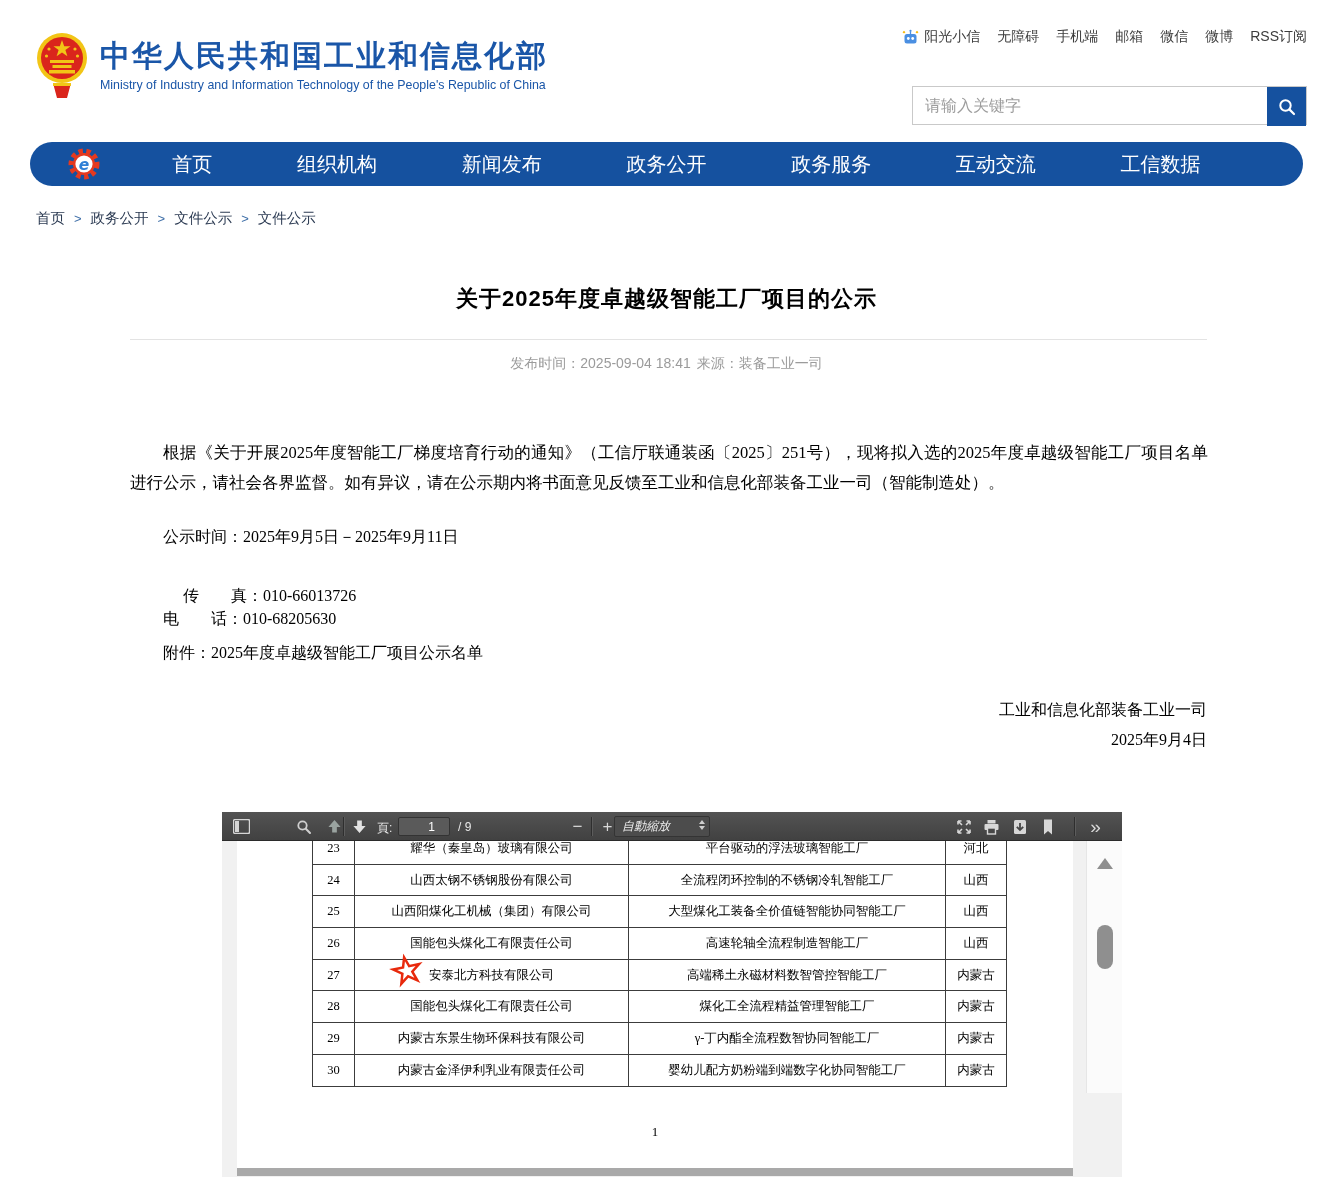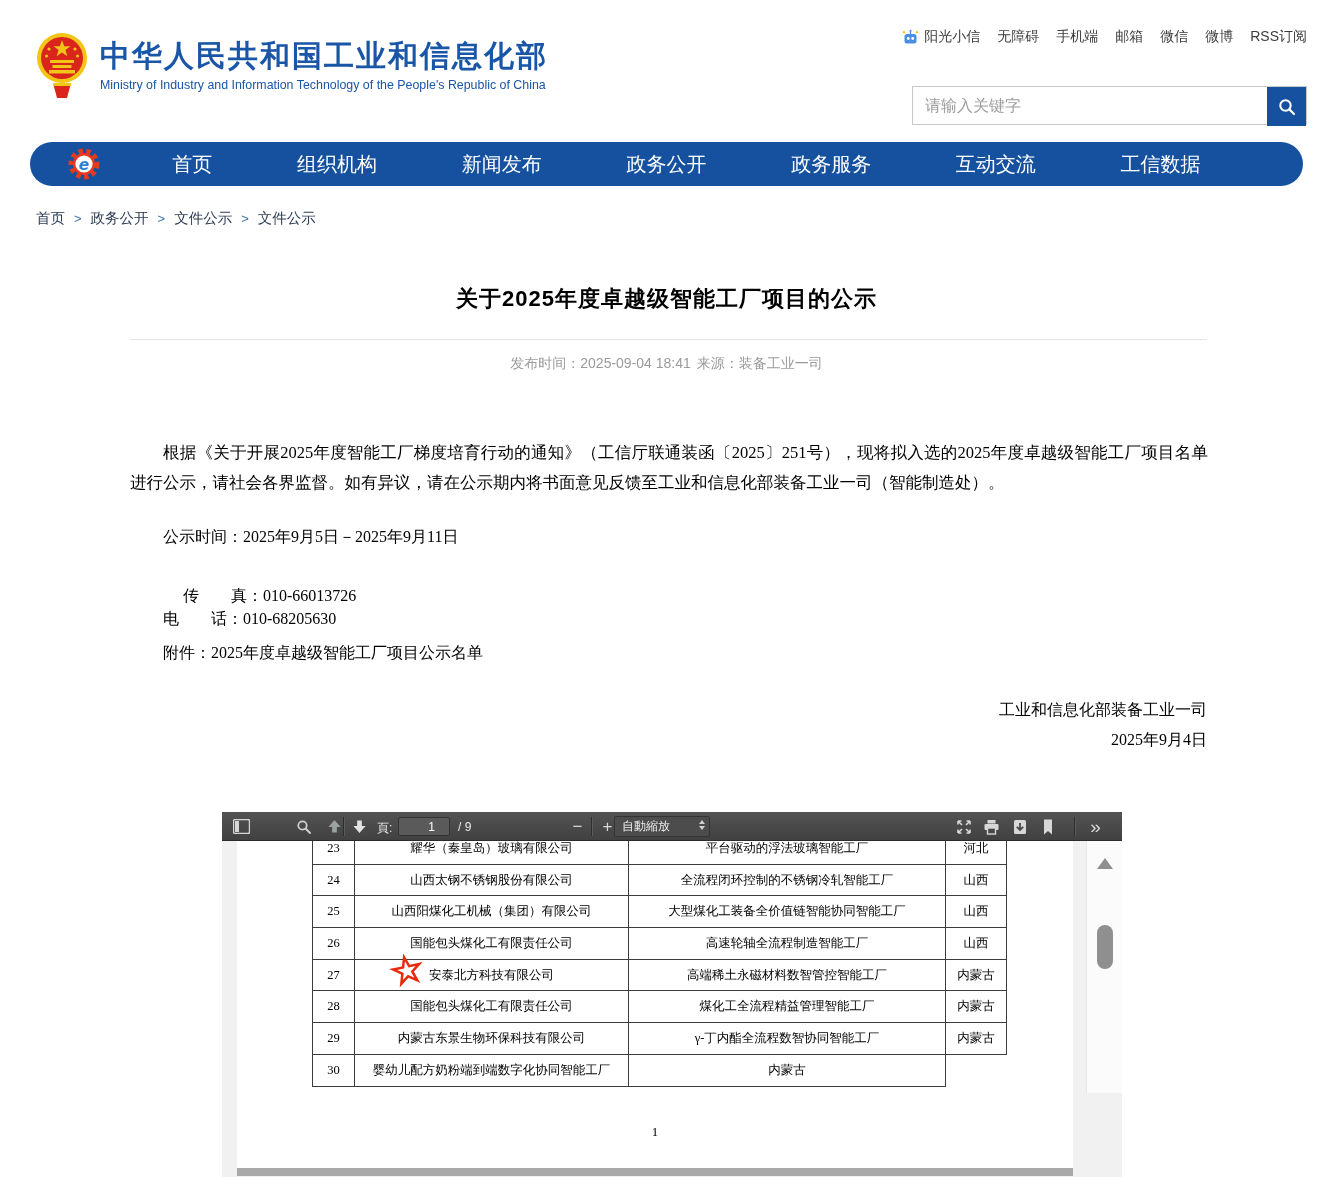--- a/index.html
+++ b/index.html
@@ -57,21 +57,21 @@
               background:linear-gradient(#535353,#414141); border-bottom:1px solid #2b2b2b; }
   .tb { position:absolute; top:3px; width:23px; height:23px; border:none; background:transparent; border-radius:2px;
         display:flex; align-items:center; justify-content:center; cursor:pointer; padding:0; }
   .tb-sep { position:absolute; top:5px; width:1px; height:19px; background:#2e2e2e; box-shadow:1px 0 0 #5c5c5c; }
   .tb-label { position:absolute; top:8px; font-size:12px; color:#e8e8e8; }
   .page-input { position:absolute; left:176px; top:5px; width:52px; height:19px; background:#5a5a5a;
                 border:1px solid #333; border-radius:2px; color:#fff; font-size:12px; text-align:right;
                 padding-right:14px; outline:none; }
   .zoom-select { position:absolute; left:392px; top:4px; width:96px; height:21px; background:#4c4c4c;
                  border:1px solid #343434; border-radius:2px; color:#ececec; font-size:12px;
-                 display:flex; align-items:center; padding-left:7px; cursor:pointer; }
+                 display:flex; align-items:center; padding-left:7px; cursor:pointer;font-style:italic; }
   .zoom-spinner { position:absolute; right:4px; top:3px; display:flex; flex-direction:column; gap:2px; }
   .sp-up { width:0; height:0; border-left:3.5px solid transparent; border-right:3.5px solid transparent;
            border-bottom:4px solid #cfcfcf; }
   .sp-dn { width:0; height:0; border-left:3.5px solid transparent; border-right:3.5px solid transparent;
            border-top:4px solid #cfcfcf; }
   .tb-text { color:#d8d8d8; font-size:15px; line-height:1; }
 
   .vcontent { position:absolute; left:0; top:29px; width:100%; height:252px; background:#f1f1f1; }
   .vpage { position:absolute; left:15px; top:0; width:836px; height:327px; background:#fff; overflow:hidden; }
   .vpage-shadow { position:absolute; left:15px; top:327px; width:836px; height:8px; background:#a9a9a9; }
@@ -304,20 +304,21 @@
           <div class="pcell">国能包头煤化工有限责任公司</div>
           <div class="pcell">煤化工全流程精益管理智能工厂</div>
           <div class="pcell">内蒙古</div>
 
           <div class="pcell">29</div>
           <div class="pcell">内蒙古东景生物环保科技有限公司</div>
           <div class="pcell">γ-丁内酯全流程数智协同智能工厂</div>
           <div class="pcell">内蒙古</div>
 
           <div class="pcell">30</div>
+          <div class="pcell">内蒙古金泽伊利乳业有限责任公司</div>
           <div class="pcell">婴幼儿配方奶粉端到端数字化协同智能工厂</div>
           <div class="pcell">内蒙古</div>
         </div>
 
         <svg class="star-anno" viewBox="0 0 100 100">
           <polygon points="50,0 61.2,34.6 97.6,34.5 68.1,55.9 79.4,90.5 50,69 20.6,90.5 31.9,55.9 2.4,34.5 38.8,34.6" fill="#e8290c"></polygon>
           <polygon points="50,22.5 56.2,41.5 76.2,41.45 60,53.2 66.2,72.3 50,60.4 33.8,72.3 40,53.2 23.8,41.45 43.8,41.5" fill="#ffffff"></polygon>
         </svg>
 
         <div class="pfoot">1</div>

